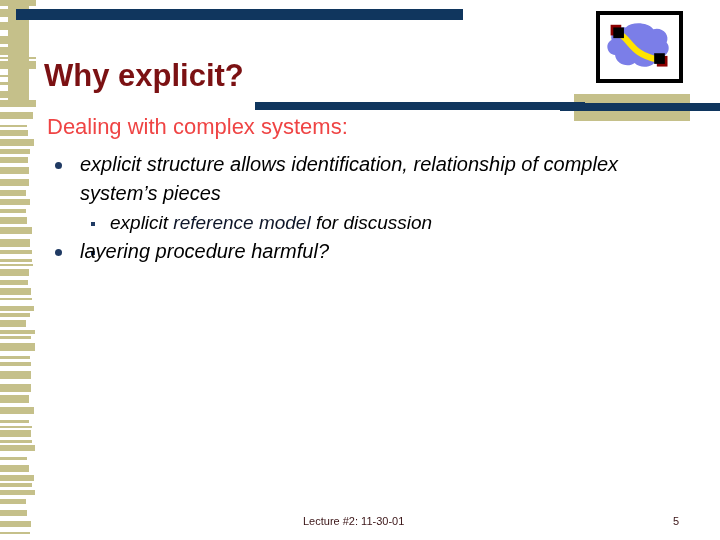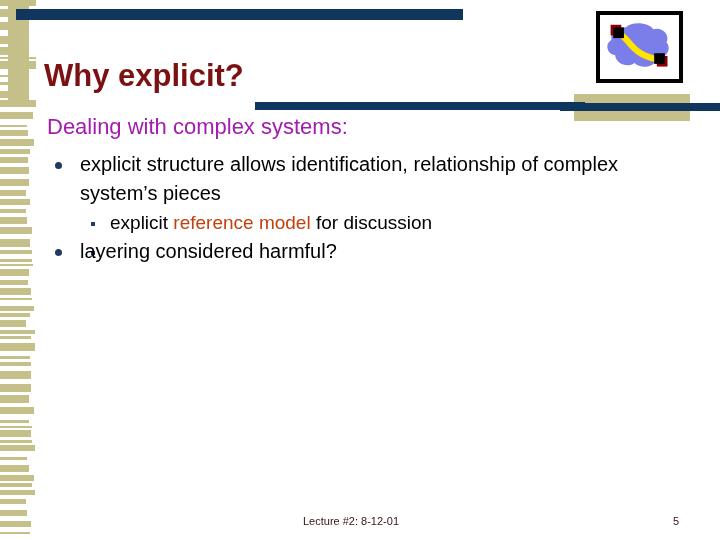--- a/index.html
+++ b/index.html
@@ -100,36 +100,37 @@
     height: 8px;
     background: #10365e;
   }
 
   
   #subtitle-text {
     position: absolute;
     left: 47px;
     top: 113px;
     width: 560px;
-    color: #a21caf;
+    color: #ef4444;
     font-size: 22px;
     line-height: 28px;
     white-space: nowrap;
   }
 
   
   #body {
     position: absolute;
     left: 44px;
     top: 150px;
     width: 636px;
   }
   .bullet {
     position: relative;
     color: #000000;
+    font-style: italic;
   }
   .bullet.lvl1 {
     padding-left: 36px;
     font-size: 20px;
     line-height: 29px;
     margin-bottom: 0px;
   }
   .bullet.lvl2 {
     padding-left: 66px;
     font-size: 19px;
@@ -146,21 +147,21 @@
     height: 7px;
     border-radius: 50%;
   }
   .bullet.lvl2 .marker {
     left: 47px;
     top: 14px;
     width: 4px;
     height: 4px;
     border-radius: 0;
   }
-  .hl-red { color: #c2410c; }
+  .hl-red { color: #0f172a; }
 
   
   #footer-note {
     position: absolute;
     left: 303px;
     top: 514px;
     color: #3a1416;
     font-size: 11px;
     line-height: 14px;
     white-space: nowrap;
@@ -272,19 +273,19 @@
   </div>
 
 
 
   <div class="bullet lvl2">
     <span class="marker"></span>
   </div>
 
   <div class="bullet lvl1">
     <span class="marker"></span>
-    <span>layering considered harmful?</span>
+    <span>layering procedure harmful?</span>
   </div>
 
 </div>
 
-<div id="footer-note">Lecture #2: 8-12-01</div>
+<div id="footer-note">Lecture #2: 11-30-01</div>
 <div id="footer-page">5</div>
 
 </body></html>

